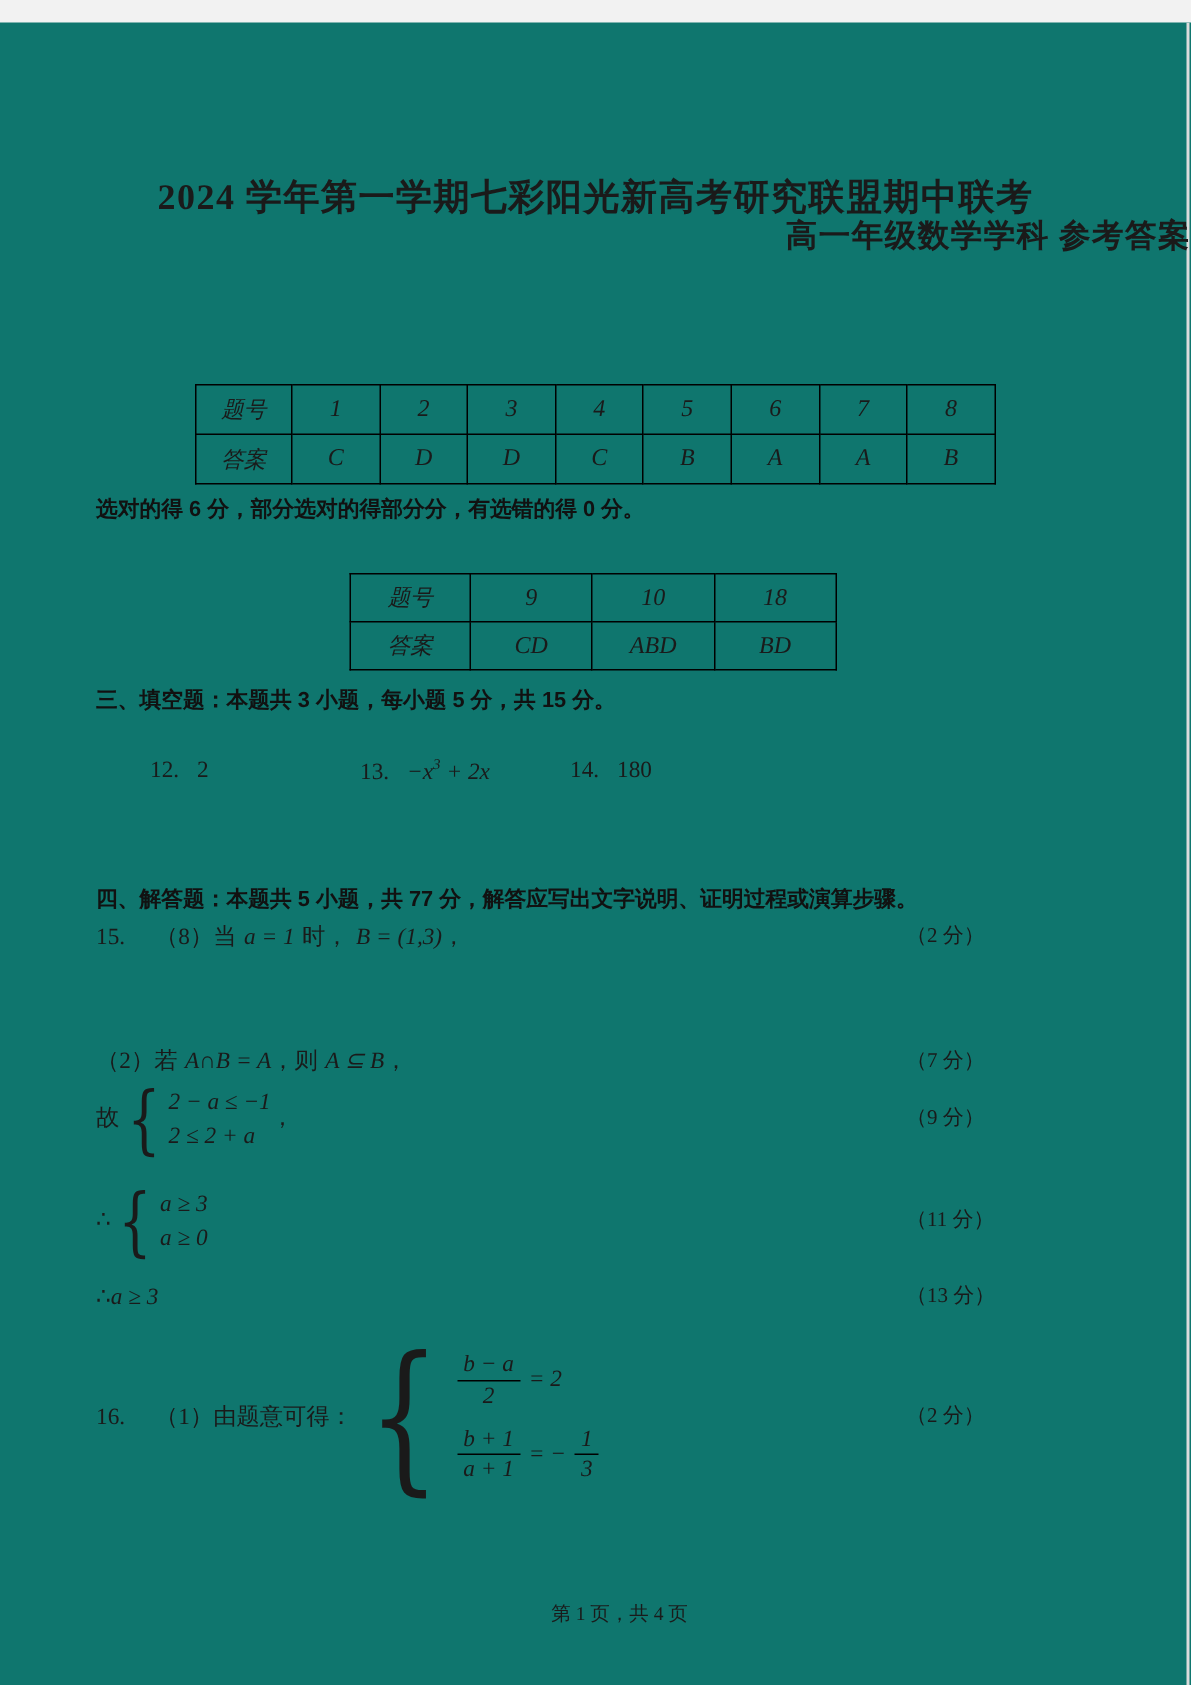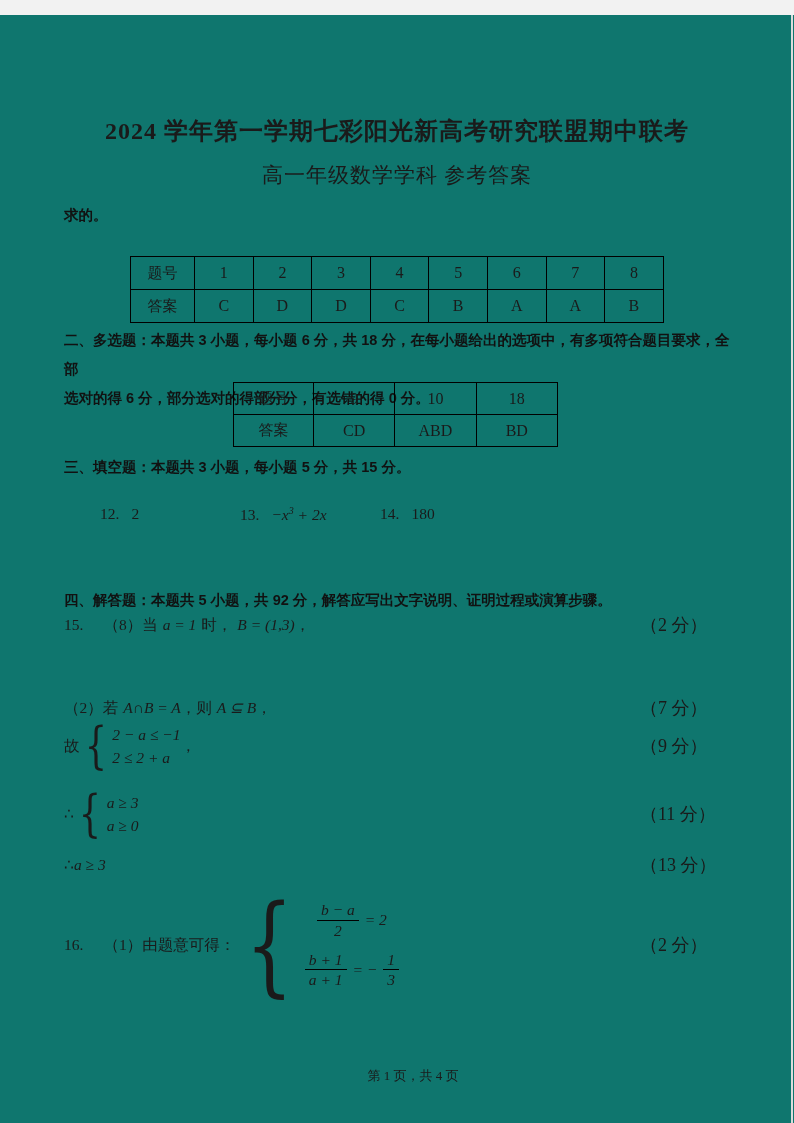--- a/index.html
+++ b/index.html
@@ -13,71 +13,71 @@
     font-family:"Liberation Serif", serif;
     overflow:hidden;
   }
   .scan-edge { position:absolute; top:0; bottom:0; right:1px; width:2px; background:#dcdcdc; }
 
   .doc-title {
     position:absolute; top:100px; left:0; width:100%;
     text-align:center; font-size:24px; font-weight:bold; letter-spacing:1px;
   }
   .doc-subtitle {
-    position:absolute; top:146px; left:0; width:100%;
-    text-align:center; font-size:21px; font-weight:normal; letter-spacing:1px;
+    position:absolute; top:128px; left:0; width:100%;
+    text-align:right; font-size:21px; font-weight:bold; letter-spacing:1px;
   }
 
   .sec-heading {
     position:absolute; left:64px; width:668px;
     font-family:"Liberation Sans", sans-serif;
     font-weight:bold; font-size:14.5px; line-height:29px; color:#111;
   }
 
   .ans-table {
     position:absolute; border-collapse:collapse;
     font-size:15px; text-align:center;
   }
-  .ans-table td { border:1.8px solid #000; text-align:center; vertical-align:middle; }
+  .ans-table td { border:1.8px solid #000; text-align:center; vertical-align:middle;font-style:italic; }
   #table1 td { height:33px; }
   #table1 td.lbl { width:64px; }
   #table1 td.val { width:58.6px; font-size:16px; }
   #table2 td { height:32px; }
   #table2 td.lbl { width:80px; }
   #table2 td.val { width:81.3px; font-size:16px; }
 
   .fill-row { position:absolute; top:490px; left:0; width:100%; font-size:15.5px; }
   .fill-item { position:absolute; white-space:nowrap; }
   .fill-label { margin-right:12px; }
   .math { font-style:italic; font-family:"Liberation Serif", serif; }
   sup { font-size:10px; }
 
   .sol-line {
     position:absolute; left:64px; width:668px;
     font-size:15.5px; line-height:20px; white-space:nowrap;
   }
   .q-number { display:inline-block; margin-right:20px; }
   .marks {
-    position:absolute; left:576px; top:50%; transform:translateY(-50%);
-    font-size:18px; white-space:nowrap;
+    position:absolute; left:540px; top:50%; transform:translateY(-50%);
+    font-size:14px; white-space:nowrap;
   }
   .cn { font-family:"Liberation Serif", serif; }
   .sp { display:inline-block; width:5px; }
 
   .cases { display:inline-flex; align-items:center; vertical-align:middle; }
   .cases .brace {
     font-size:50px; font-weight:100; line-height:0.9;
     font-family:"DejaVu Serif", serif; transform:scaleX(0.7);
     margin-right:1px;
   }
   .cases .col { display:inline-flex; flex-direction:column; gap:3px; text-align:left; }
   .sys-line { display:flex; align-items:center; }
 
   .bigcases .brace { font-size:108px; }
-  .bigcases .col { gap:11px;align-items:center; }
+  .bigcases .col { gap:11px; }
 
   .frac { display:inline-flex; flex-direction:column; align-items:center; vertical-align:middle; line-height:1.15; }
   .frac .fnum { padding:0 4px 1px; border-bottom:1.2px solid #000; }
   .frac .fden { padding-top:1px; }
   .eqrow { display:flex; align-items:center; gap:6px; }
 
   .footer {
     position:absolute; top:1052px; left:0; width:100%;
     text-align:center; font-size:13px;padding-left:32px;
   }
@@ -85,21 +85,20 @@
 </head>
 <body>
 
 <div class="page">
   <div class="scan-edge"></div>
 
   <div class="doc-title">2024 学年第一学期七彩阳光新高考研究联盟期中联考</div>
   <div class="doc-subtitle">高一年级数学学科 参考答案</div>
 
   <div class="sec-heading" style="top:186px;">
-    <div>求的。</div>
   </div>
 
   <table id="table1" class="ans-table" style="top:241px; left:130px;">
     <tbody>
         <tr>
       <td class="lbl">题号</td>
       <td class="val">1</td>
       <td class="val">2</td>
       <td class="val">3</td>
       <td class="val">4</td>
@@ -116,21 +115,20 @@
       <td class="val">C</td>
       <td class="val">B</td>
       <td class="val">A</td>
       <td class="val">A</td>
       <td class="val">B</td>
     </tr>
   </tbody>
     </table>
 
   <div class="sec-heading" style="top:311px;">
-    <div>二、多选题：本题共 3 小题，每小题 6 分，共 18 分，在每小题给出的选项中，有多项符合题目要求，全部</div>
     <div>选对的得 6 分，部分选对的得部分分，有选错的得 0 分。</div>
   </div>
 
   <table id="table2" class="ans-table" style="top:367px; left:233px;">
     <tbody>
         <tr>
       <td class="lbl">题号</td>
       <td class="val">9</td>
       <td class="val">10</td>
       <td class="val">18</td>
@@ -151,21 +149,21 @@
       <span class="fill-label">12.</span><span>2</span>
     </span>
     <span class="fill-item" style="left:240px;">
       <span class="fill-label">13.</span><span class="math"><span>−x</span><sup>3</sup><span> + 2x</span></span>
     </span>
     <span class="fill-item" style="left:380px;">
       <span class="fill-label">14.</span><span>180</span>
     </span>
   </div>
 
-  <div class="sec-heading" style="top:571px;">四、解答题：本题共 5 小题，共 92 分，解答应写出文字说明、证明过程或演算步骤。</div>
+  <div class="sec-heading" style="top:571px;">四、解答题：本题共 5 小题，共 77 分，解答应写出文字说明、证明过程或演算步骤。</div>
 
   <div class="sol-line" style="top:600px;">
     <span class="q-number">15.</span><span class="cn">（8）当</span><span class="sp"></span><span class="math">a = 1</span><span class="sp"></span><span class="cn">时，</span><span class="sp"></span><span class="math">B = (1,3)</span><span class="cn">，</span>
     <span class="marks">（2 分）</span>
   </div>
 
 
   <div class="sol-line" style="top:683px;">
     <span class="cn">（2）若</span><span class="sp"></span><span class="math">A∩B = A</span><span class="cn">，则</span><span class="sp"></span><span class="math">A ⊆ B</span><span class="cn">，</span>
     <span class="marks">（7 分）</span>

